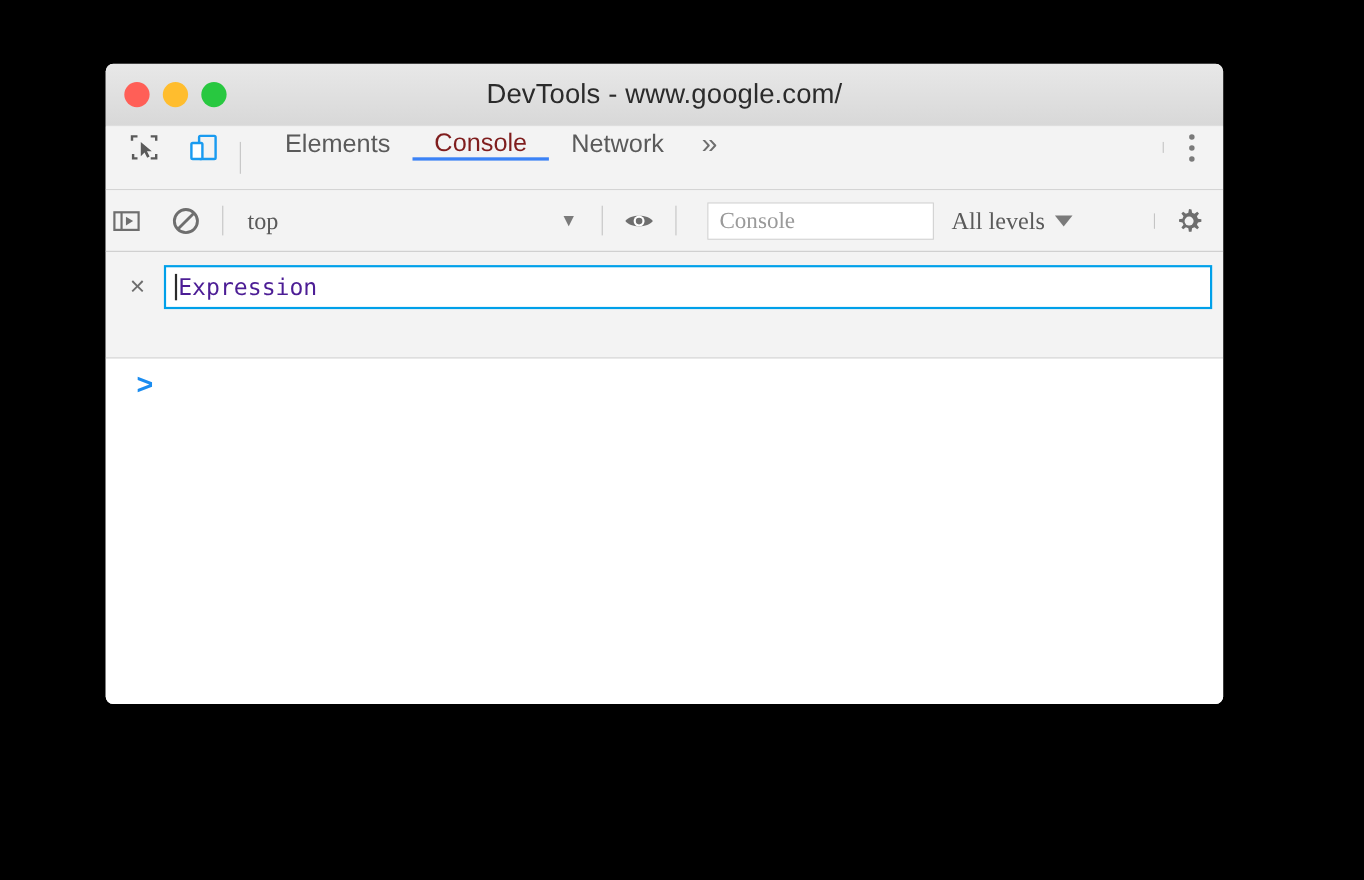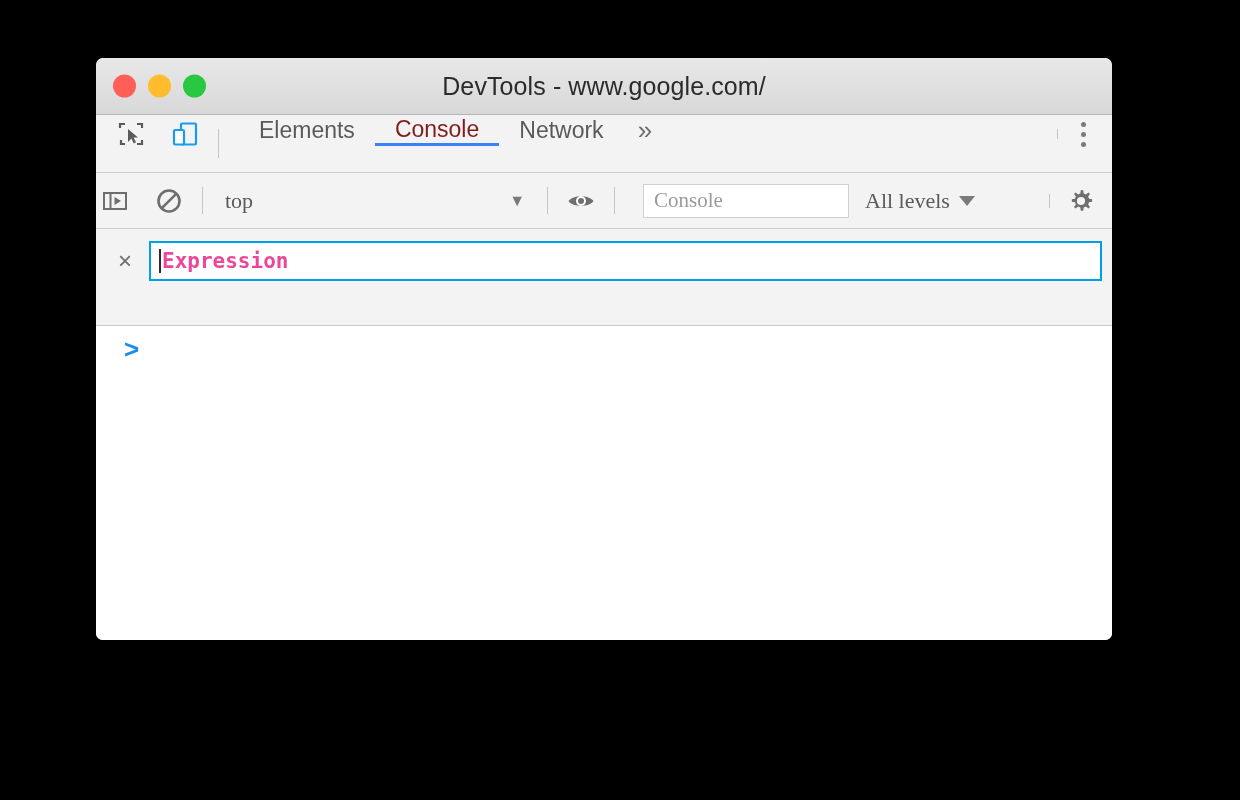--- a/index.html
+++ b/index.html
@@ -241,22 +241,21 @@
   .caret-bar {
     width: 2px;
     height: 24px;
     background: #2b2b2b;
     display: block;
     margin-right: 1px;
   }
   .expr-placeholder {
     font-family: "DejaVu Sans Mono", monospace;
     font-size: 21px;
-    color: #ec4899;
-    font-weight: bold;
+    color: #4c1d95;
   }
 
   
   .console-output {
     background: #ffffff;
     height: 318px;
     padding-top: 10px;
   }
   .prompt-row {
     display: flex;

